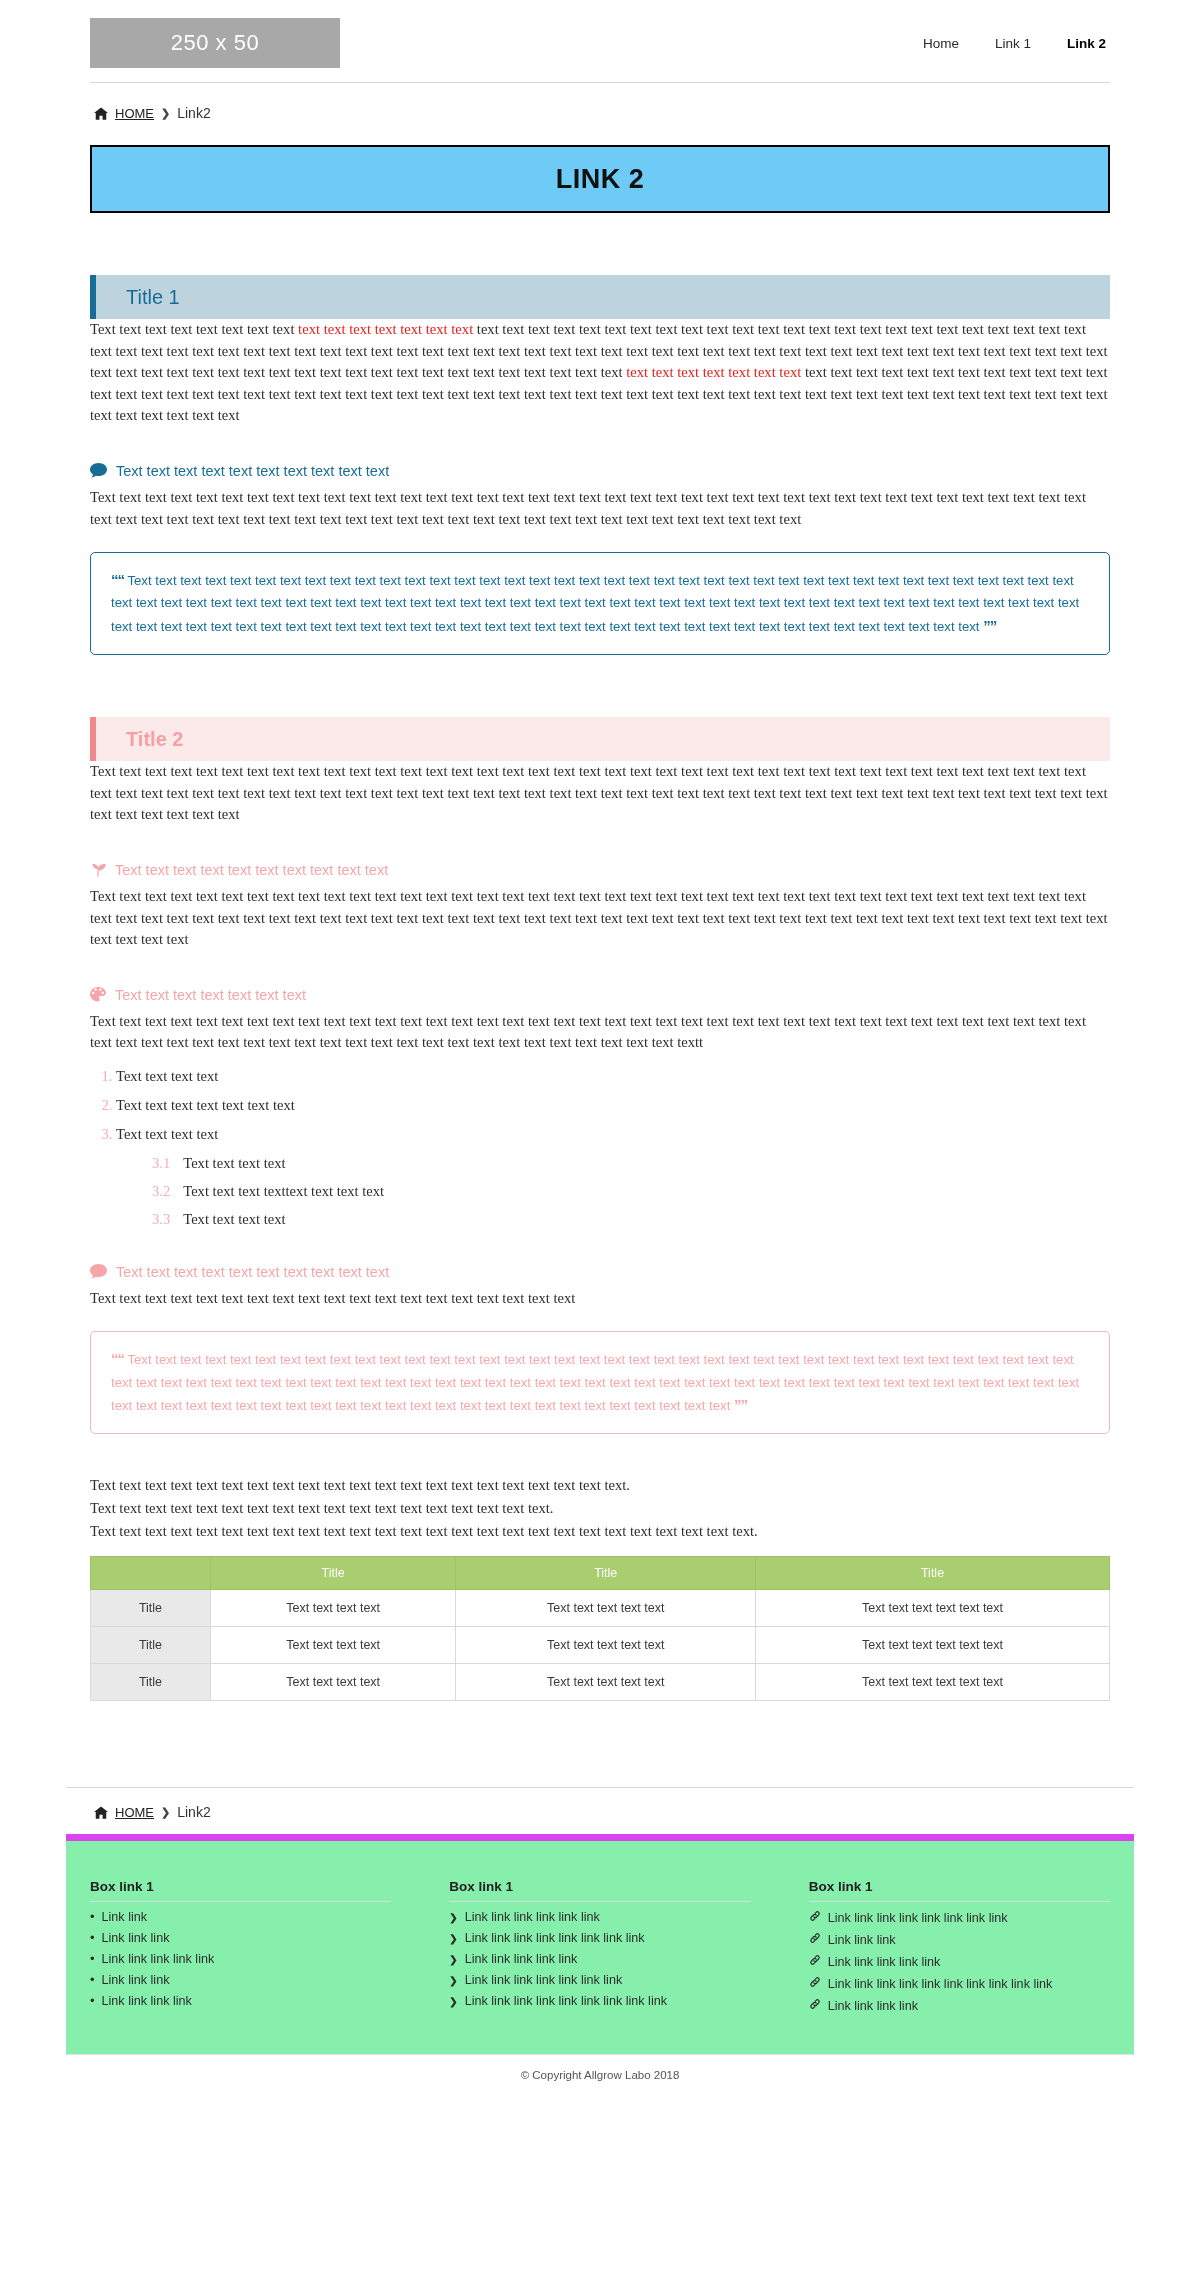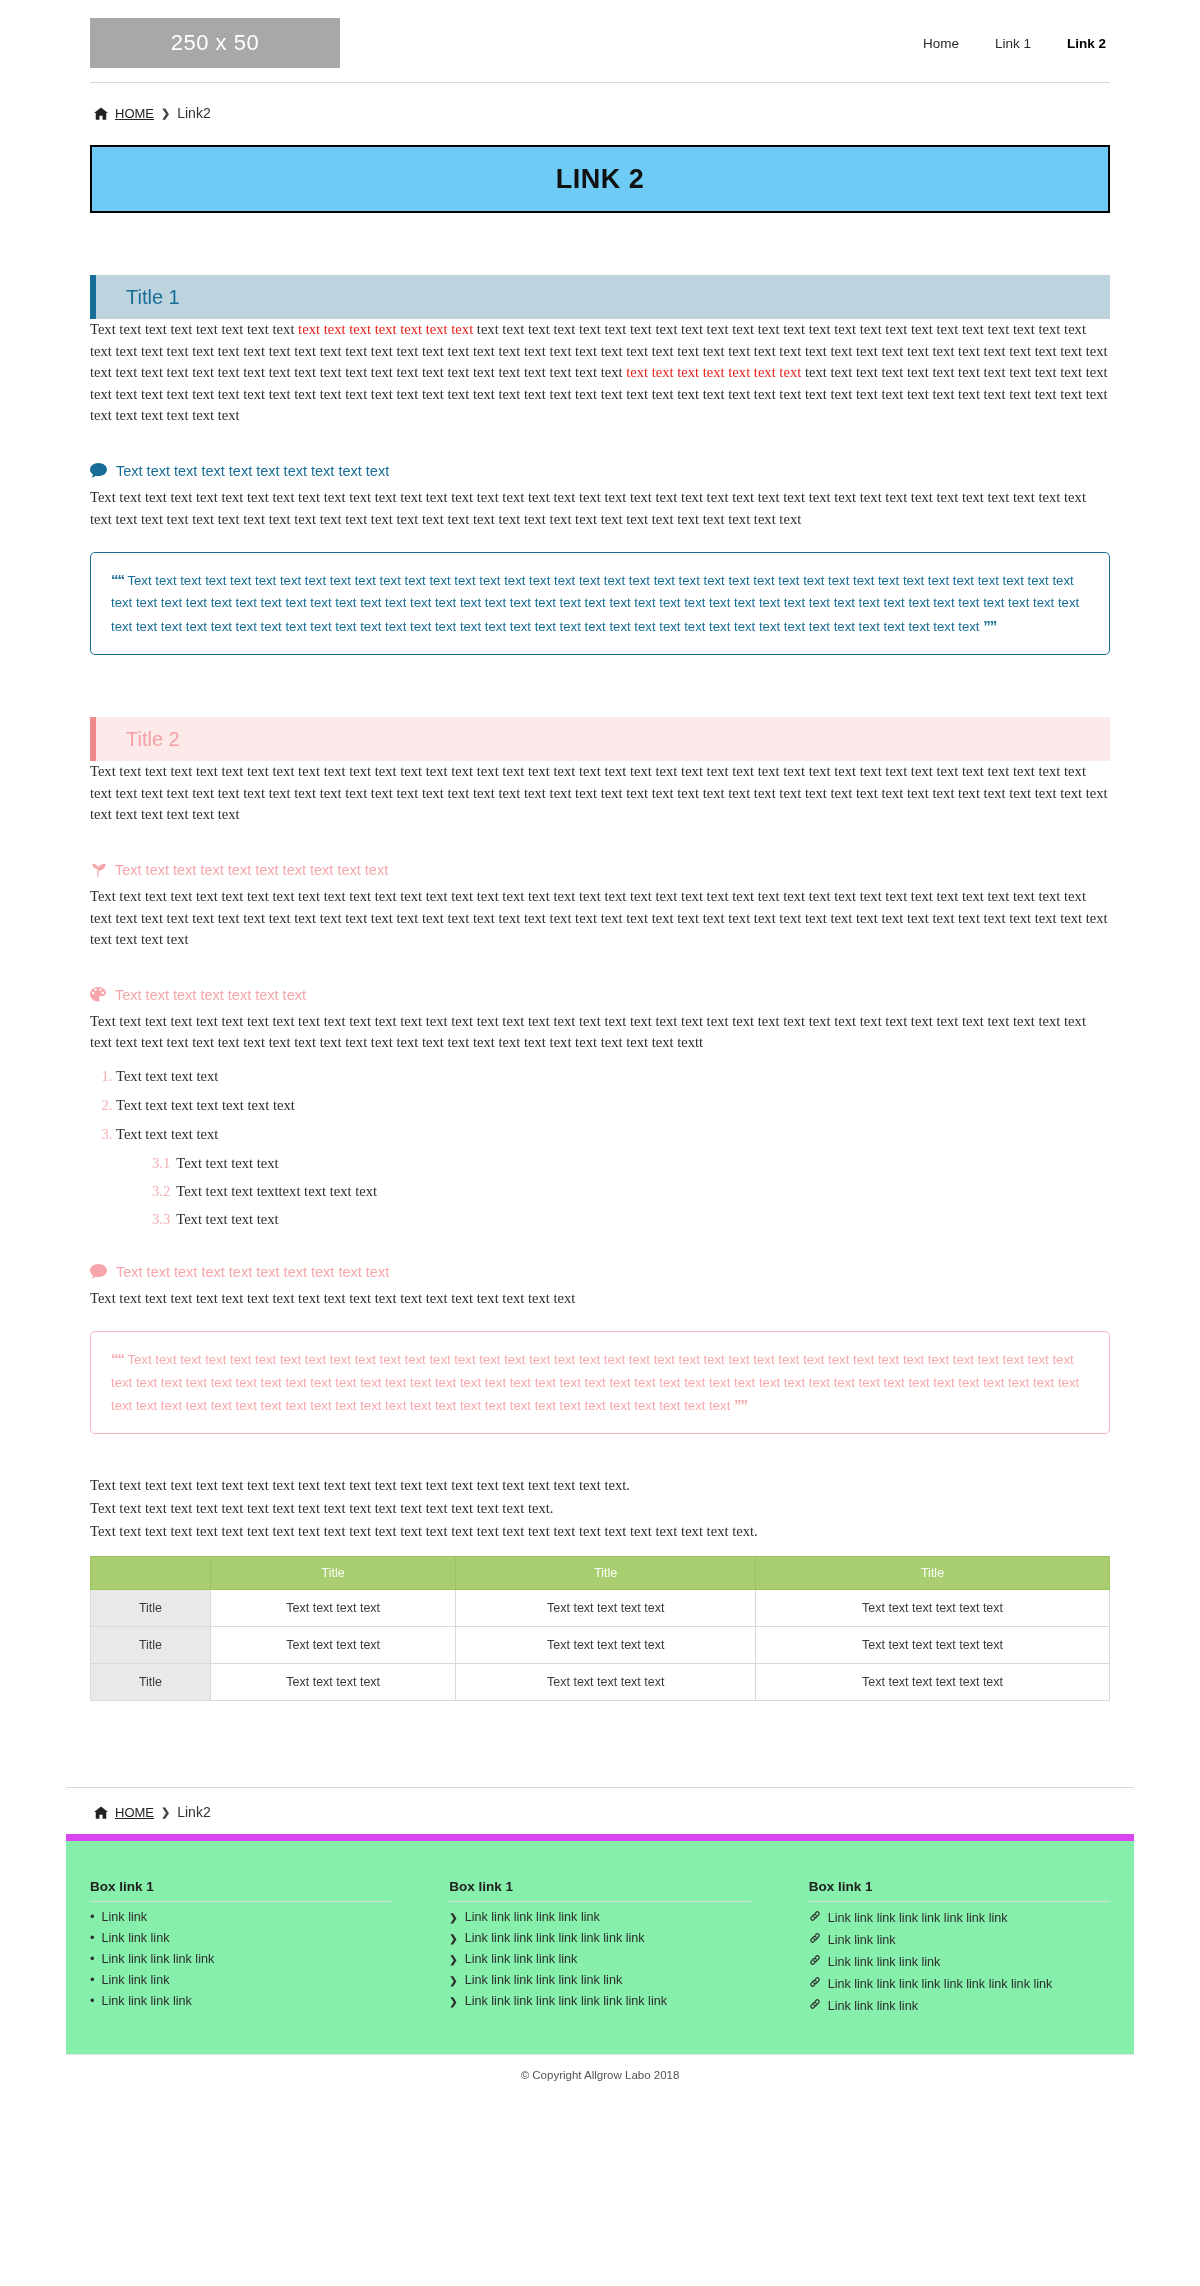--- a/index.html
+++ b/index.html
@@ -83,21 +83,21 @@
     margin-top: 62px;
     height: 44px;
     display: flex;
     align-items: center;
     padding-left: 30px;
   }
   .sec-title h2 { margin: 0; font-size: 20px; font-weight: normal; }
   .sec-title.blue { background: #bdd4df; border-left: 6px solid #176d97; }
   .sec-title.blue h2 { color: #176d97; }
   .sec-title.pink { background: #fce9ea; border-left: 6px solid #f0898e; }
-  .sec-title.pink h2 { color: #f4a0a4; }
+  .sec-title.pink h2 { color: #f4a0a4; font-weight: bold; }
 
   
   p.body {
     font-family: "Liberation Serif", serif;
     font-size: 14.6px;
     line-height: 1.48;
     color: #2d2d2d;
     margin: 0;
     text-align: left;
   }
@@ -141,21 +141,21 @@
     font-size: 14.6px;
     color: #2d2d2d;
   }
   ol.pink-ol > li { margin-bottom: 12px; }
   ol.pink-ol li::marker { color: #f6aeb2; }
   ol.pink-sub {
     list-style: none;
     margin: 12px 0 0 0;
     padding-left: 36px;
   }
-  ol.pink-sub li { margin-bottom: 11px; display: flex; gap: 6px; text-align: center; }
+  ol.pink-sub li { margin-bottom: 11px; display: flex; gap: 13px; text-align: center; }
   .sub-num { color: #f6aeb2; }
 
   
   .plain-lines {
     margin-top: 40px;
     font-family: "Liberation Serif", serif;
     font-size: 14.6px;
     line-height: 1.55;
     color: #2d2d2d;
   }

